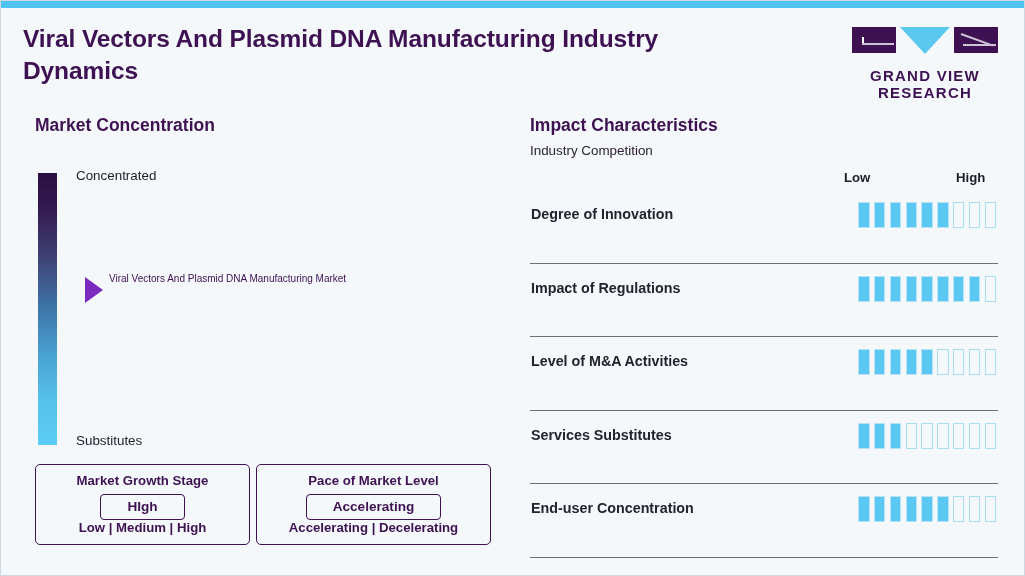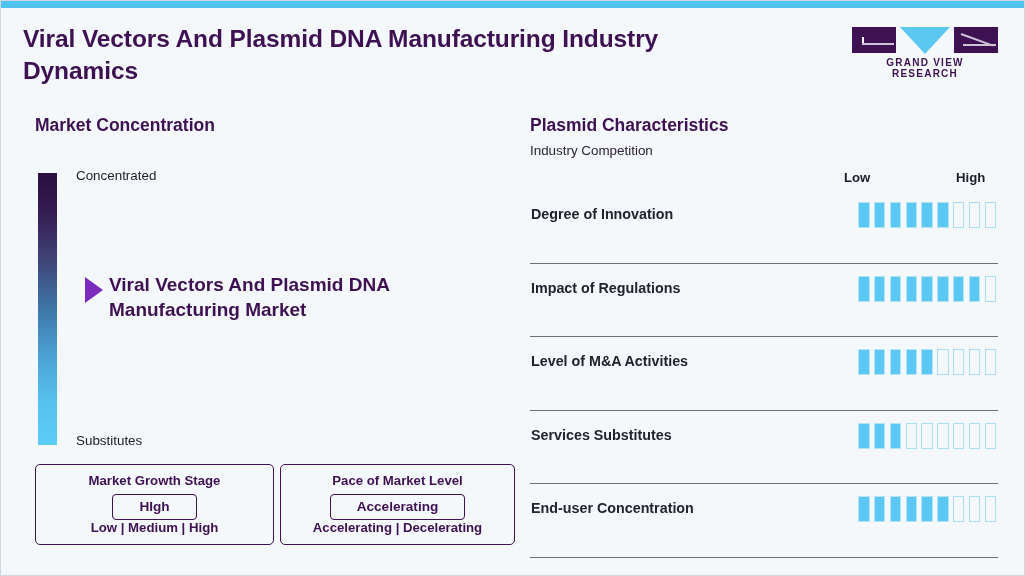--- a/index.html
+++ b/index.html
@@ -55,22 +55,22 @@
     transform:rotate(20deg);transform-origin:left center;
   }
   .lb2 .bar-h{left:9px;top:17px;width:33px;height:2px;}
   .logo-tri{
     width:0;height:0;
     border-left:25px solid transparent;
     border-right:25px solid transparent;
     border-top:27px solid #5bc8f0;
   }
   .logo-text{
-    margin-top:4px;text-align:center;
-    color:#3d1152;font-size:10px;font-weight:bold;letter-spacing:1.25px;
+    margin-top:14px;text-align:center;
+    color:#3d1152;font-size:15px;font-weight:bold;letter-spacing:1.25px;
   }
 
   
   .sec-title{
     color:#3d1152;font-size:17.5px;font-weight:bold;
   }
   .left-panel{position:absolute;left:34px;top:114px;width:480px;}
   .conc-wrap{position:relative;margin-top:37px;height:272px;}
   .grad-bar{
     position:absolute;left:3px;top:0;width:19px;height:272px;
@@ -84,37 +84,37 @@
   .conc-lbl.bot{bottom:-3px;}
   .marker{
     position:absolute;left:50px;top:104px;
     width:0;height:0;
     border-top:13px solid transparent;
     border-bottom:13px solid transparent;
     border-left:18px solid #7b2cbf;
   }
   .marker-text{
     position:absolute;left:74px;top:99px;width:290px;
-    color:#3d1152;font-size:19px;font-weight:bold;line-height:1.33;
+    color:#3d1152;font-size:10px;font-weight:normal;line-height:1.33;
   }
 
   
   .stat-row{
     position:absolute;left:34px;top:463px;
     display:flex;gap:6px;
   }
   .stat-box{
     box-sizing:border-box;
     border:1px solid #3d1152;
     border-radius:5px;
     background:#f4f8fb;
     padding:8px 10px 9px;
     text-align:center;
   }
-  .stat-box.a{width:239px;}
+  .stat-box.a{width:215px;}
   .stat-box.b{width:235px;}
   .stat-head{
     color:#3d1152;font-size:13.2px;font-weight:bold;margin-bottom:6px;
   }
   .stat-pill{
     display:inline-block;
     border:1px solid #3d1152;
     border-radius:4px;
     padding:4px 26px 5px;
     color:#3d1152;font-size:13.6px;font-weight:bold;
@@ -204,21 +204,21 @@
       <div class="stat-foot">Low | Medium | High</div>
     </div>
     <div class="stat-box b">
       <div class="stat-head">Pace of Market Level</div>
       <div class="stat-pill">Accelerating</div>
       <div class="stat-foot">Accelerating | Decelerating</div>
     </div>
   </div>
 
   <div class="right-panel">
-    <div class="sec-title">Plasmid Characteristics</div>
+    <div class="sec-title">Impact Characteristics</div>
     <div class="sub-title">Industry Competition</div>
 
     <div class="scale-head">
       <span class="scale-low">Low</span>
       <span class="scale-high">High</span>
     </div>
 
     <div id="char-rows">
         <div class="char-row">
           <div class="char-label">Degree of Innovation</div>

